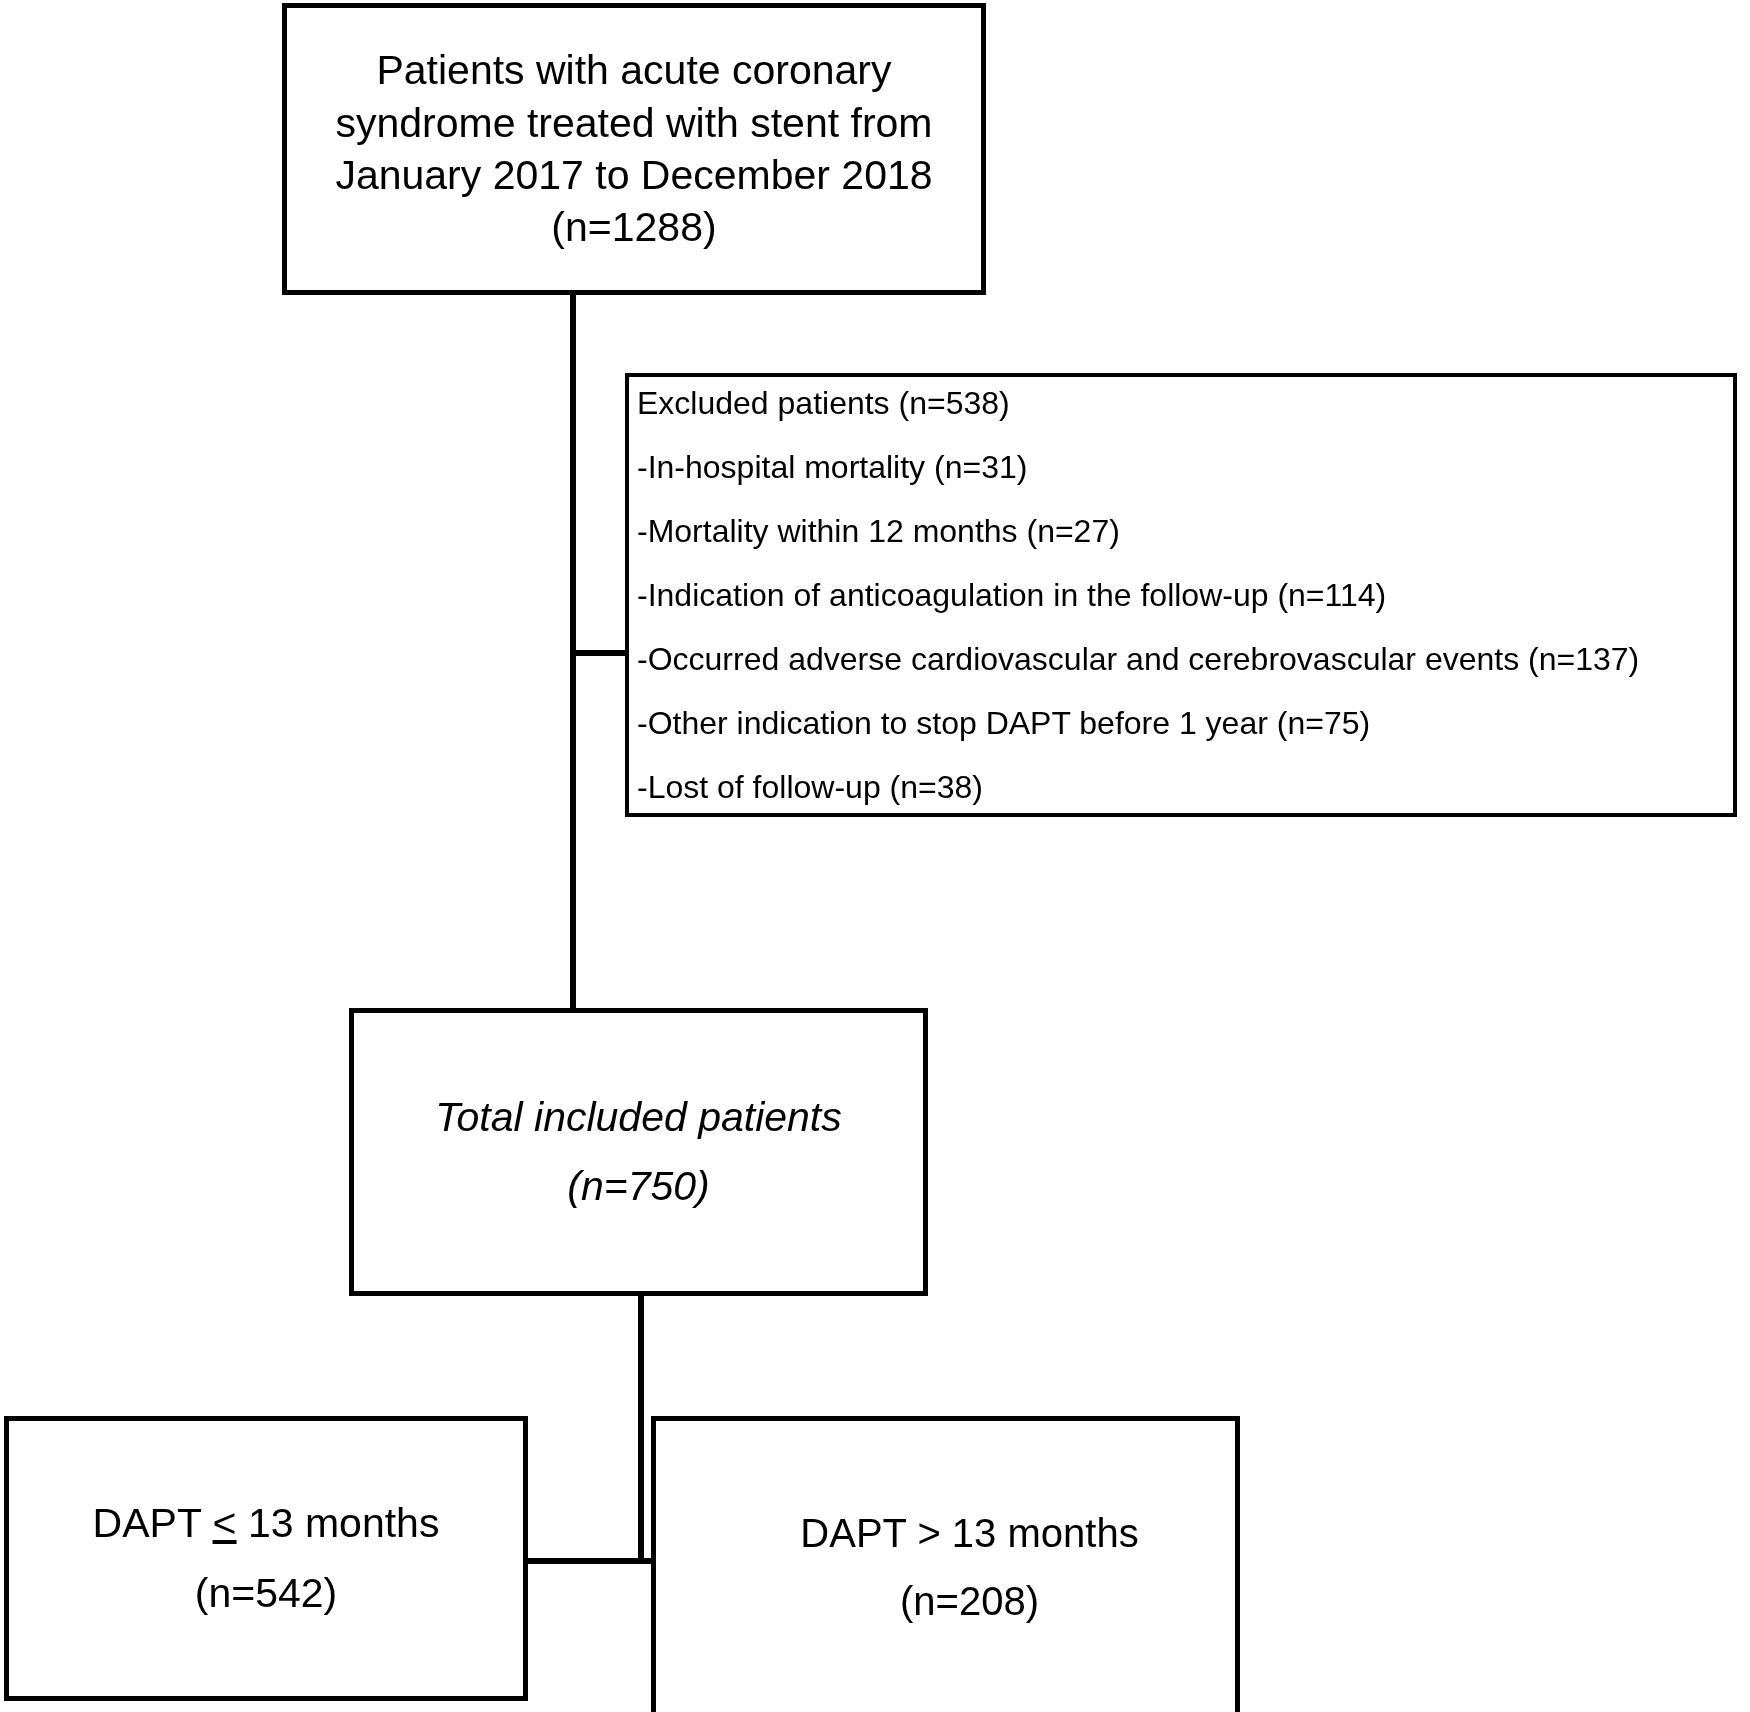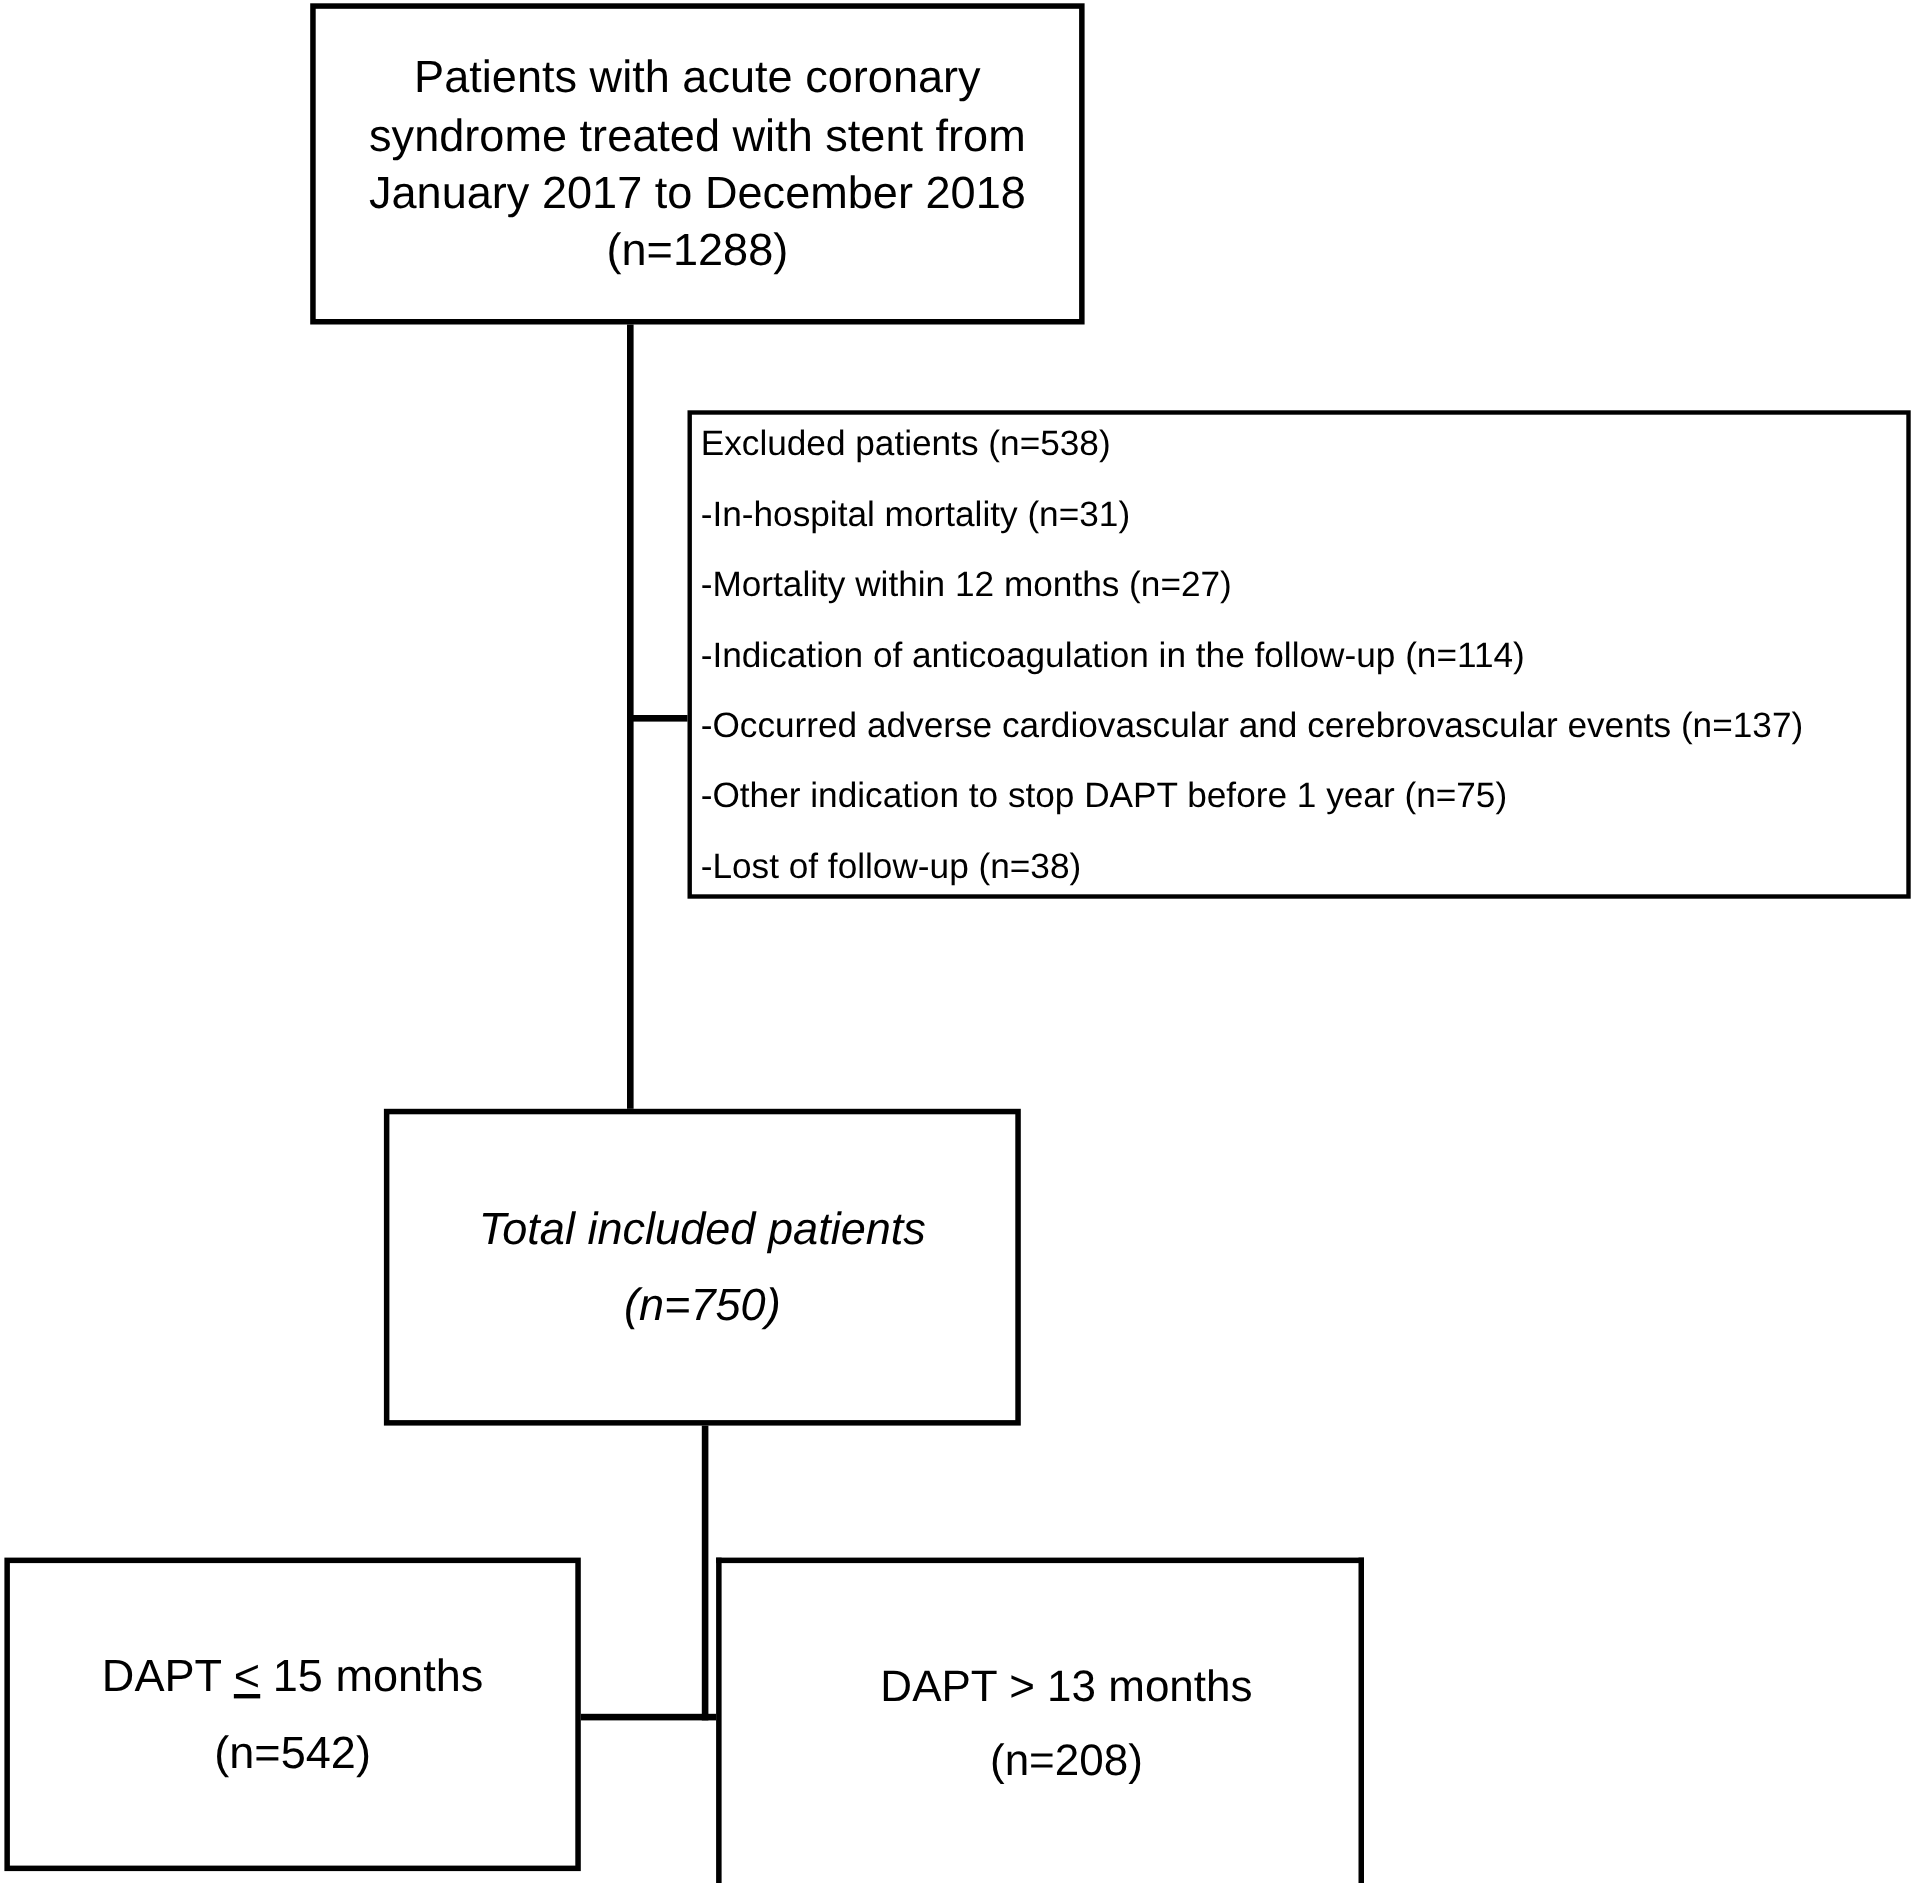--- a/index.html
+++ b/index.html
@@ -177,21 +177,21 @@
       <span class="ex-item">-Lost of follow-up (n=38)</span>
     </div>
   </div>
 
   <div class="node" id="box-total">
     <span class="line">Total included patients</span>
     <span class="line count">(n=750)</span>
   </div>
 
   <div class="node" id="box-dapt-le">
-    <span class="line"><span>DAPT </span><span class="le-sym">&lt;</span><span> 15 months</span></span>
+    <span class="line"><span>DAPT </span><span class="le-sym">&lt;</span><span> 13 months</span></span>
     <span class="line count">(n=542)</span>
   </div>
 
   <div class="node" id="box-dapt-gt">
     <span class="line">DAPT &gt; 13 months</span>
     <span class="line count">(n=208)</span>
   </div>
 
 </div>
 

